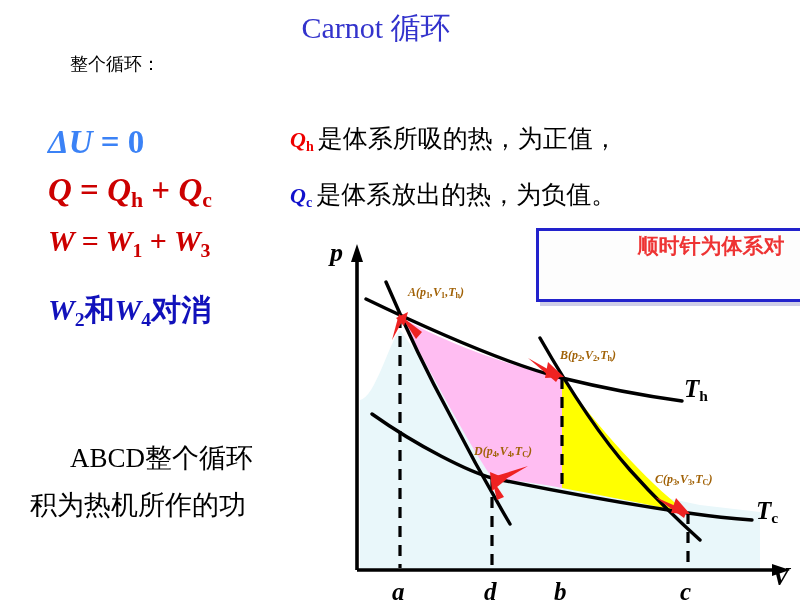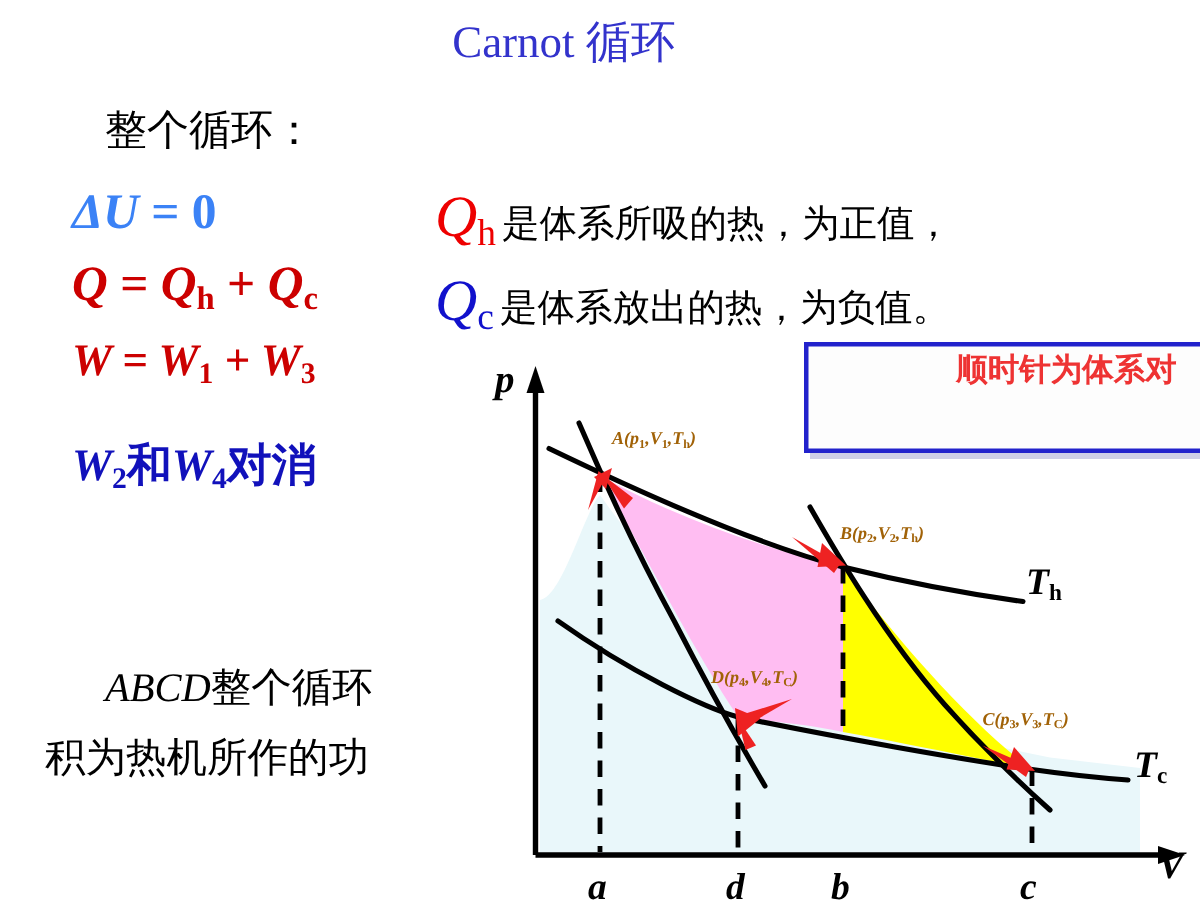--- a/index.html
+++ b/index.html
@@ -9,48 +9,48 @@
     font-family:"Liberation Serif", serif;
     overflow:hidden;
   }
   .abs { position:absolute; }
   #title {
     left:0; top:8px; width:752px; text-align:center;
     font-size:30px; color:#3333cc;
     font-family:"Liberation Serif", serif;
   }
   #subhead {
-    left:70px; top:68px; font-size:28px; color:#000;
+    left:70px; top:52px; font-size:18px; color:#000;
     font-family:Liberation Serif, serif;
   }
   
   .fml { font-family:"Liberation Serif", serif; font-style:italic; font-weight:bold; white-space:nowrap; }
   .fml .sub { font-size:0.66em; vertical-align:-0.28em; font-style:normal; font-weight:bold; }
   .fml .op  { font-style:normal; font-weight:bold; }
   #f1 { left:48px; top:124px; font-size:33px; color:#3b82f6; }
   #f2 { left:48px; top:172px; font-size:33px; color:#cc0000; }
   #f3 { left:48px; top:224px; font-size:30px; color:#cc0000; }
   #f4 { left:48px; top:290px; font-size:30px; color:#1111bb; }
   #f4 .cn { font-family:"DejaVu Sans", sans-serif; font-style:normal; font-weight:bold; }
   
   .sent { white-space:nowrap; }
   .sent .qsym {
-    font-family:"Liberation Serif", serif; font-style:italic; font-weight:normal;
-    font-size:39px;
+    font-family:"Liberation Serif", serif; font-style:italic; font-weight:bold;
+    font-size:22px;
   }
   .sent .qsym .sub { font-size:0.64em; vertical-align:-0.26em; font-style:normal; }
   .sent .cn { font-family:Liberation Sans, sans-serif; font-size:25px; color:#000; }
   #s1 { left:290px; top:122px; }
   #s2 { left:290px; top:178px; }
   .red  { color:#ee0000; }
   .blue { color:#1111cc; }
   
   #cap1 { left:70px; top:440px; font-size:27px; color:#000; white-space:nowrap; }
   #cap2 { left:30px; top:487px; font-size:27px; color:#000; white-space:nowrap; }
-  #cap1 .lat { font-family:"Liberation Serif", serif; font-style:italic; }
+  #cap1 .lat { font-family:"Liberation Serif", serif; }
   #cap1 .cn, #cap2 .cn { font-family:"DejaVu Sans", sans-serif; }
   
   #callout {
     left:536px; top:228px; width:250px; height:68px;
     border:3px solid #2222cc; background:#fdfdfd;
     box-shadow:4px 4px 0 rgba(60,60,160,0.25);
     padding-left:47px;
   }
   #callout .line {
     color:#ee3333; font-family:"DejaVu Sans", sans-serif;

